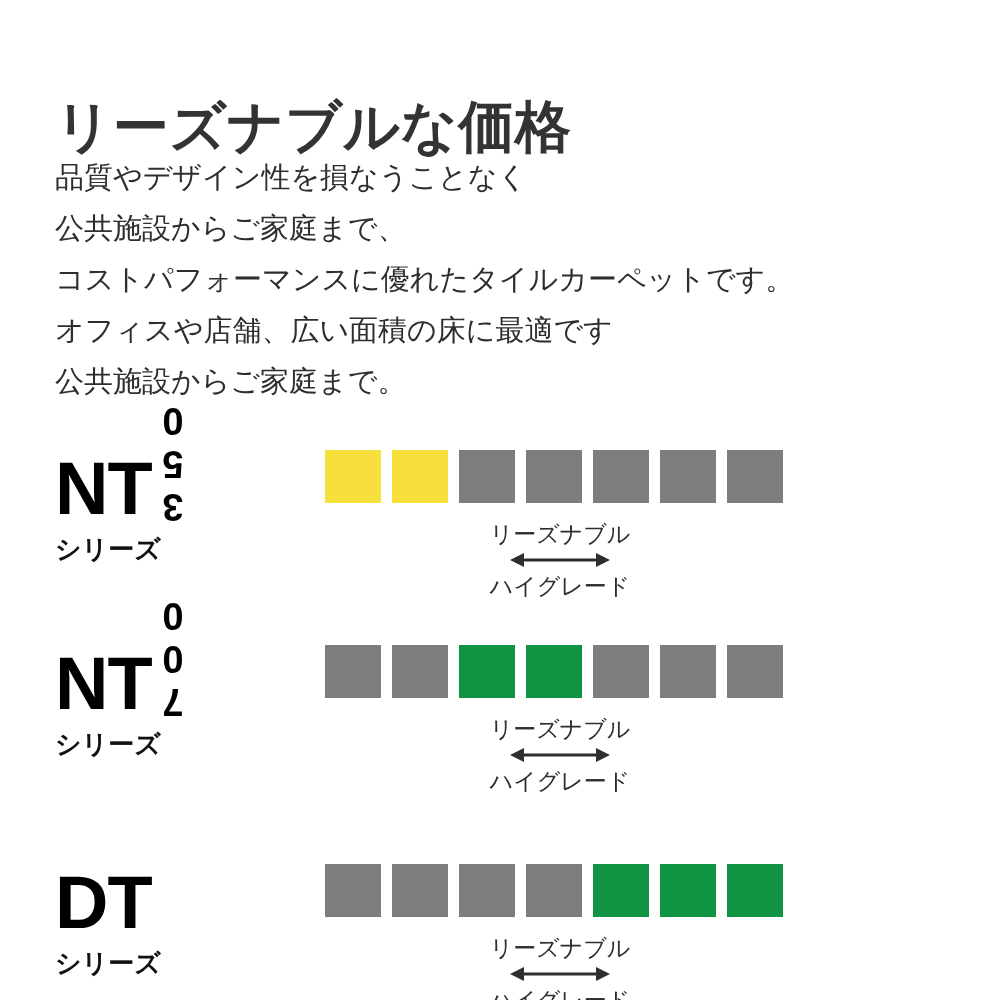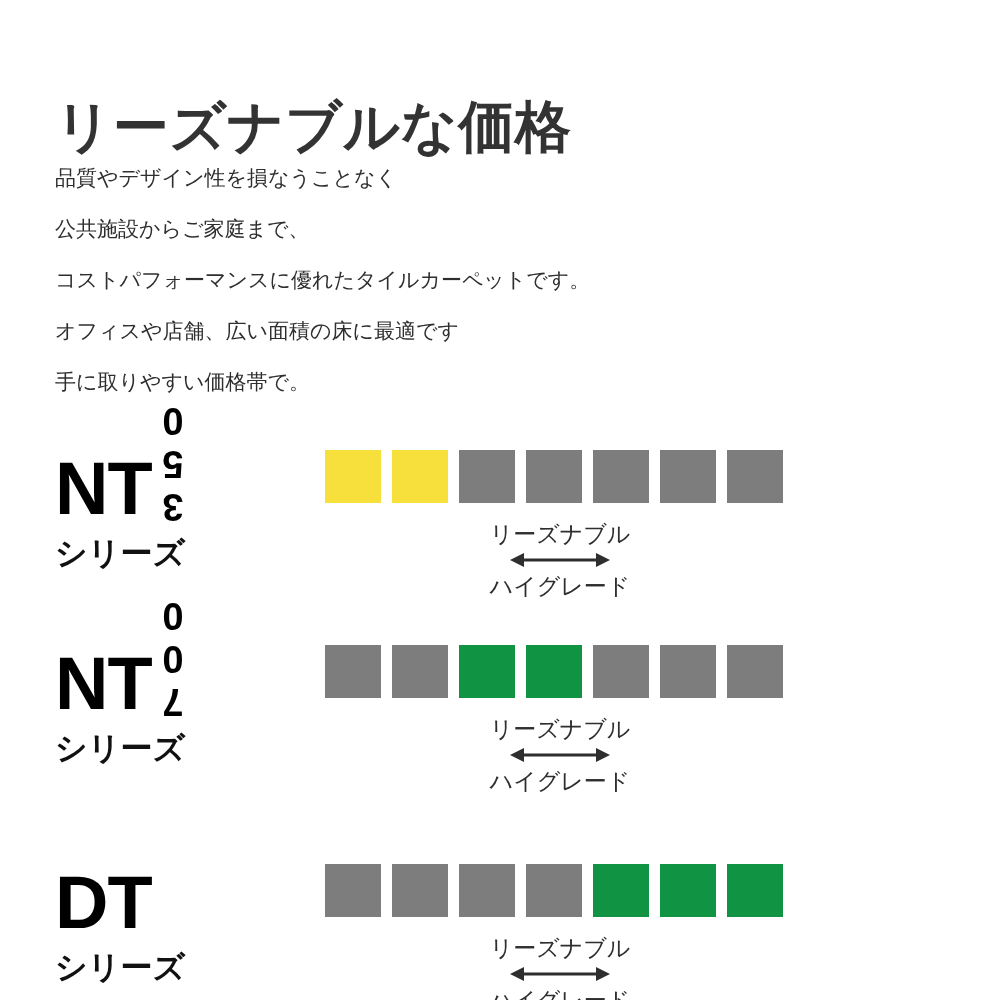--- a/index.html
+++ b/index.html
@@ -37,21 +37,21 @@
   }
 
   
   .body-copy {
     position: absolute;
     left: 55px;
     top: 152px;
     width: 900px;
   }
   .body-line {
-    font-size: 21px;
+    font-size: 29px;
     line-height: 51px;
     color: #333333;
     color: #2e2e2e;
     font-weight: 400;
     white-space: nowrap;
     letter-spacing: 0px;
   }
 
   
   .series-row {
@@ -100,21 +100,21 @@
     display: inline-block;
     margin-left: 2px;
     height: 72px;
     font-family: "Liberation Sans", "DejaVu Sans", sans-serif;
   }
 
   .series-sub {
     position: absolute;
     left: 0;
     top: 82px;
-    font-size: 32px;
+    font-size: 26px;
     font-weight: 700;
     color: #111111;
     letter-spacing: 0px;
     white-space: nowrap;
   }
 
   
   .scale {
     position: absolute;
     left: 325px;
@@ -162,21 +162,21 @@
 
 <div class="page">
 
   <h1 class="headline">リーズナブルな価格</h1>
 
   <div class="body-copy">
     <div class="body-line">品質やデザイン性を損なうことなく</div>
     <div class="body-line">公共施設からご家庭まで、</div>
     <div class="body-line">コストパフォーマンスに優れたタイルカーペットです。</div>
     <div class="body-line">オフィスや店舗、広い面積の床に最適です</div>
-    <div class="body-line">手に取りやすい価格帯で。</div>
+    <div class="body-line">公共施設からご家庭まで。</div>
   </div>
 
   <div class="series-row row-1">
     <div class="series-label">
       <div class="series-code">
         <span class="series-code-main">NT</span>
         <span class="series-code-num">350</span>
       </div>
       <div class="series-sub">シリーズ</div>
     </div>

